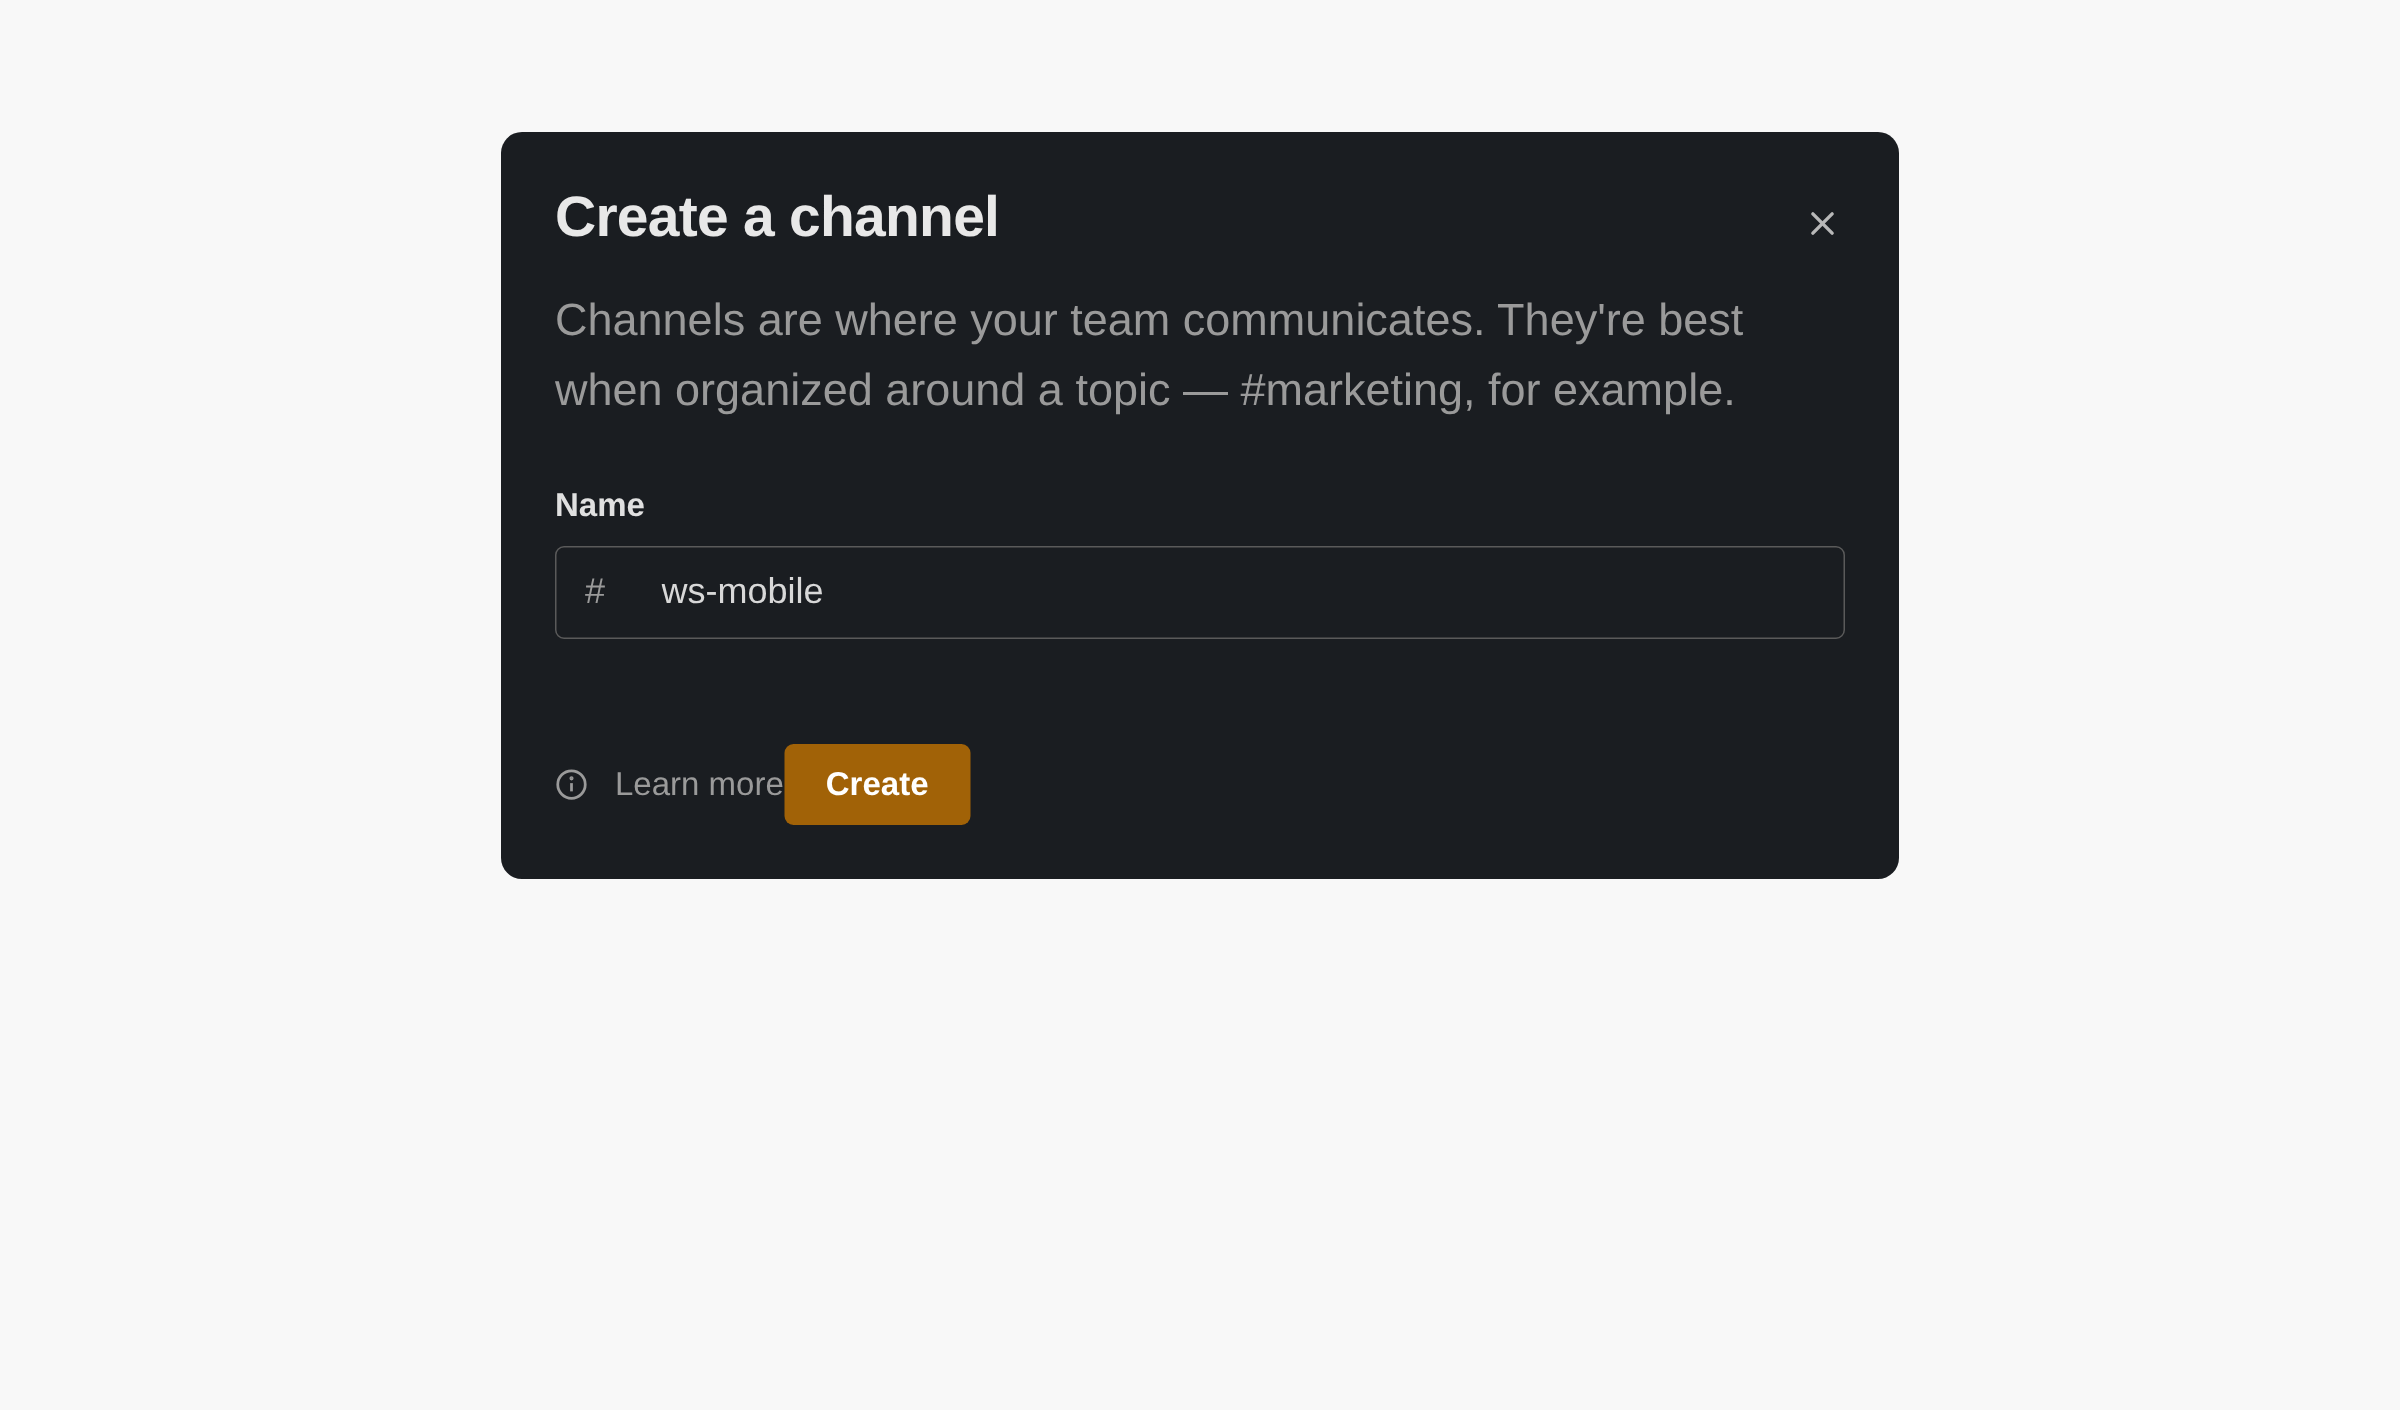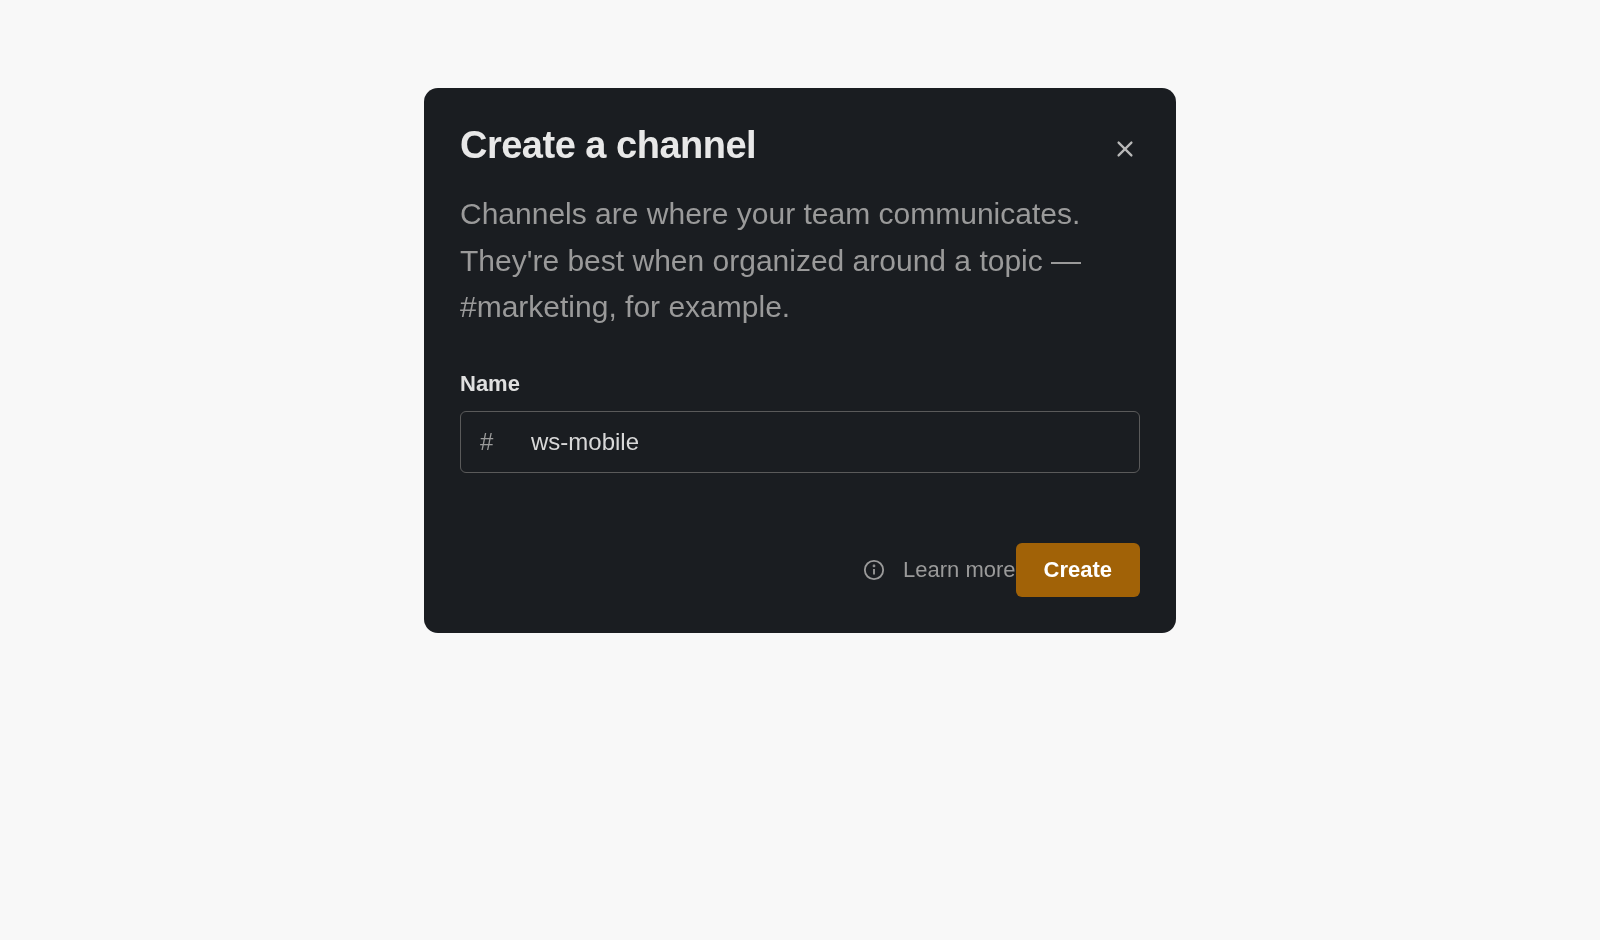--- a/index.html
+++ b/index.html
@@ -11,21 +11,21 @@
       width: 1600px;
       height: 940px;
       background: #f8f8f8;
       font-family: -apple-system, BlinkMacSystemFont, "Segoe UI", "Helvetica Neue", Arial, sans-serif;
       display: flex;
       align-items: flex-start;
       justify-content: center;
       padding-top: 88px;
     }
     .modal {
-      width: 752px;
+      width: 932px;
       background: #1a1d21;
       border-radius: 14px;
       padding: 36px 36px 36px 36px;
       position: relative;
     }
     .modal-header {
       display: flex;
       justify-content: space-between;
       align-items: flex-start;
       margin-bottom: 24px;
@@ -101,21 +101,21 @@
     .text-input.with-prefix {
       padding-left: 70px;
     }
     .helper-text {
       color: #9a9a9a;
       font-size: 20px;
       margin-top: 12px;
     }
     .modal-footer {
       display: flex;
-      justify-content: flex-end;
+      justify-content: flex-start;
       align-items: center;
       margin-top: 70px;
     }
     .learn-more {
       display: flex;
       align-items: center;
       gap: 18px;
       color: #9a9a9a;
       font-size: 22px;
       text-decoration: none;

